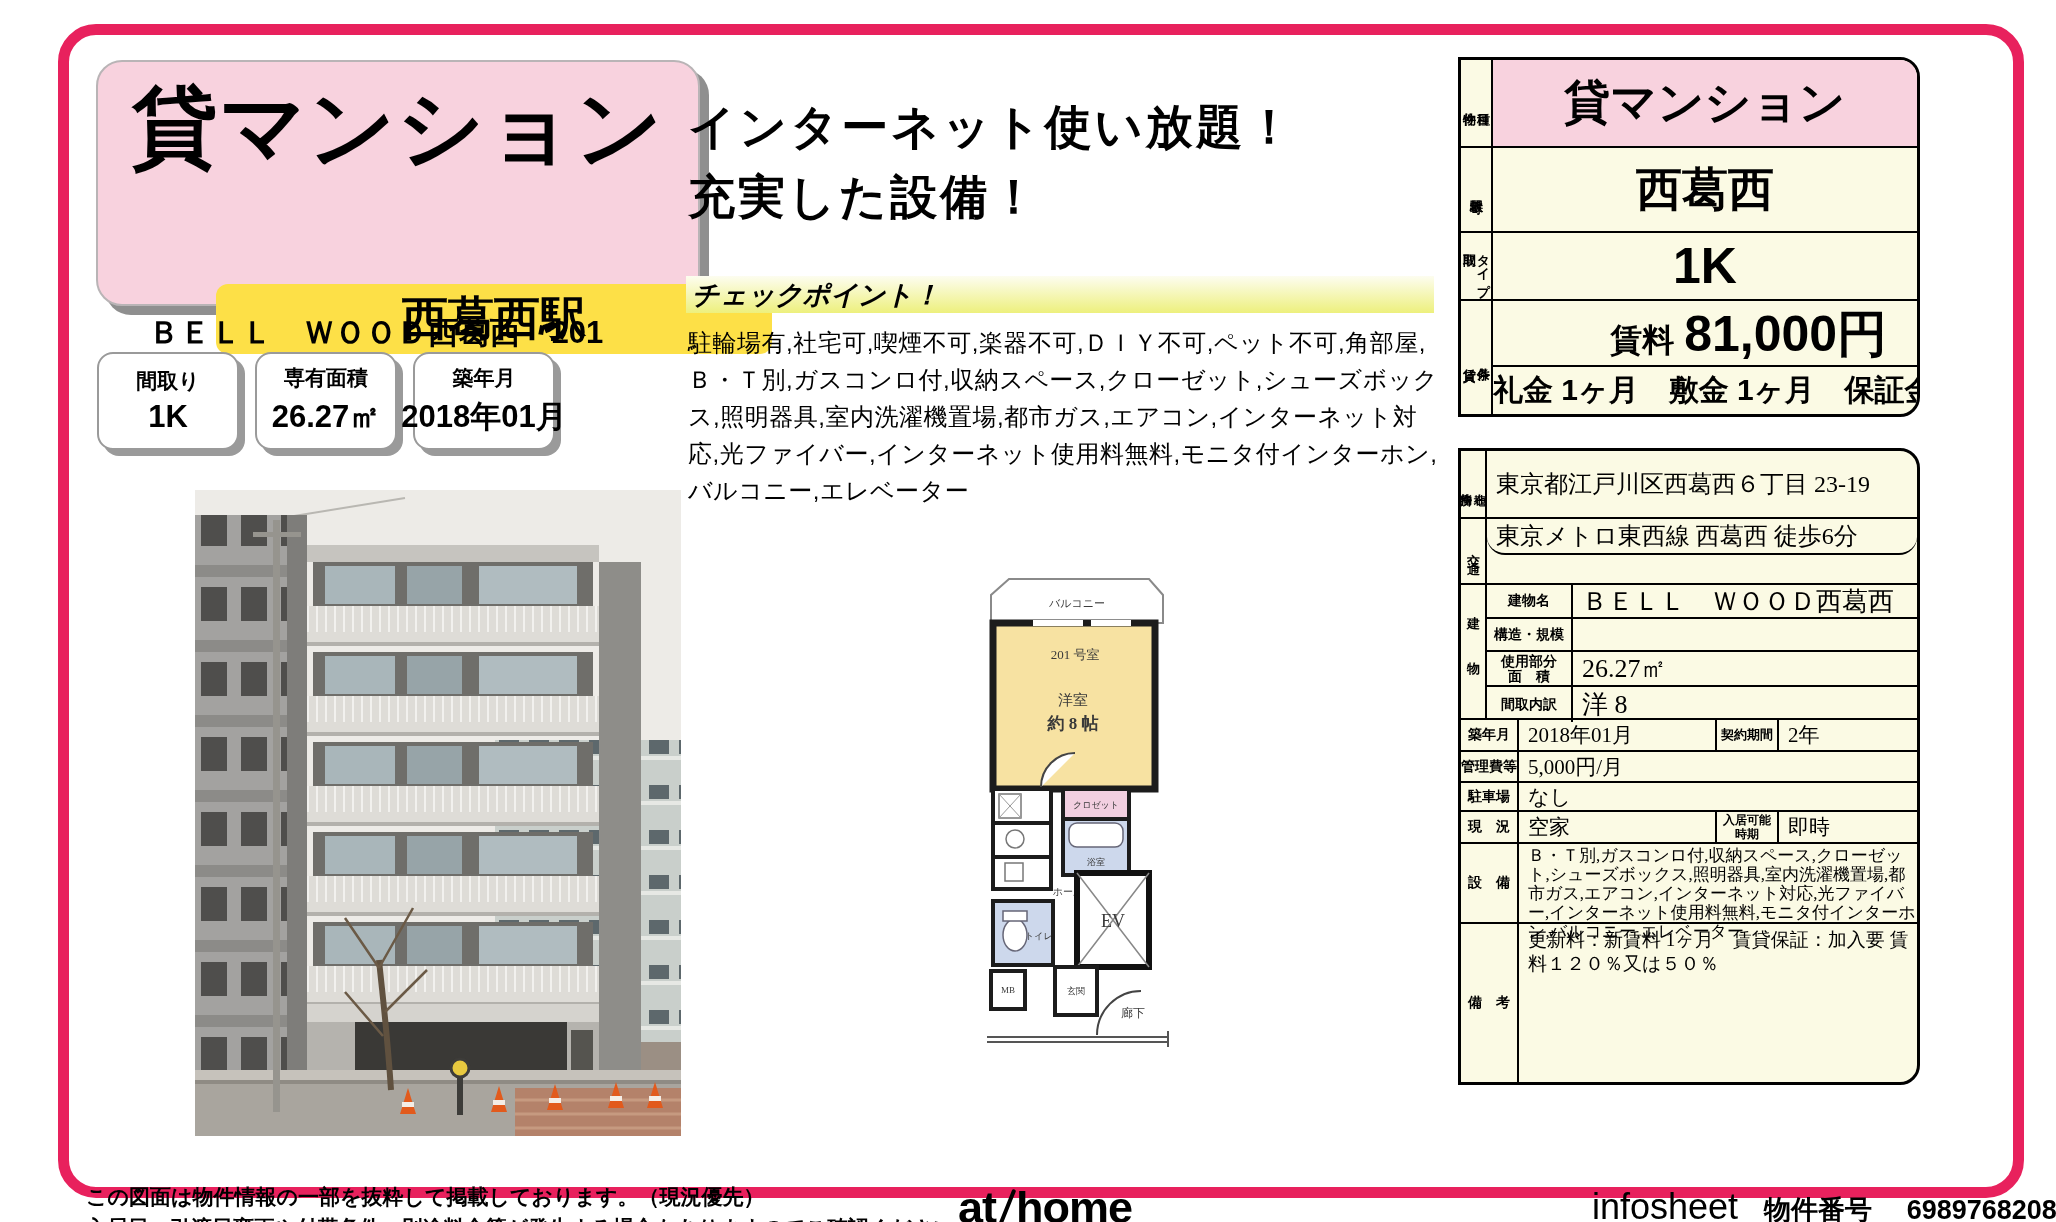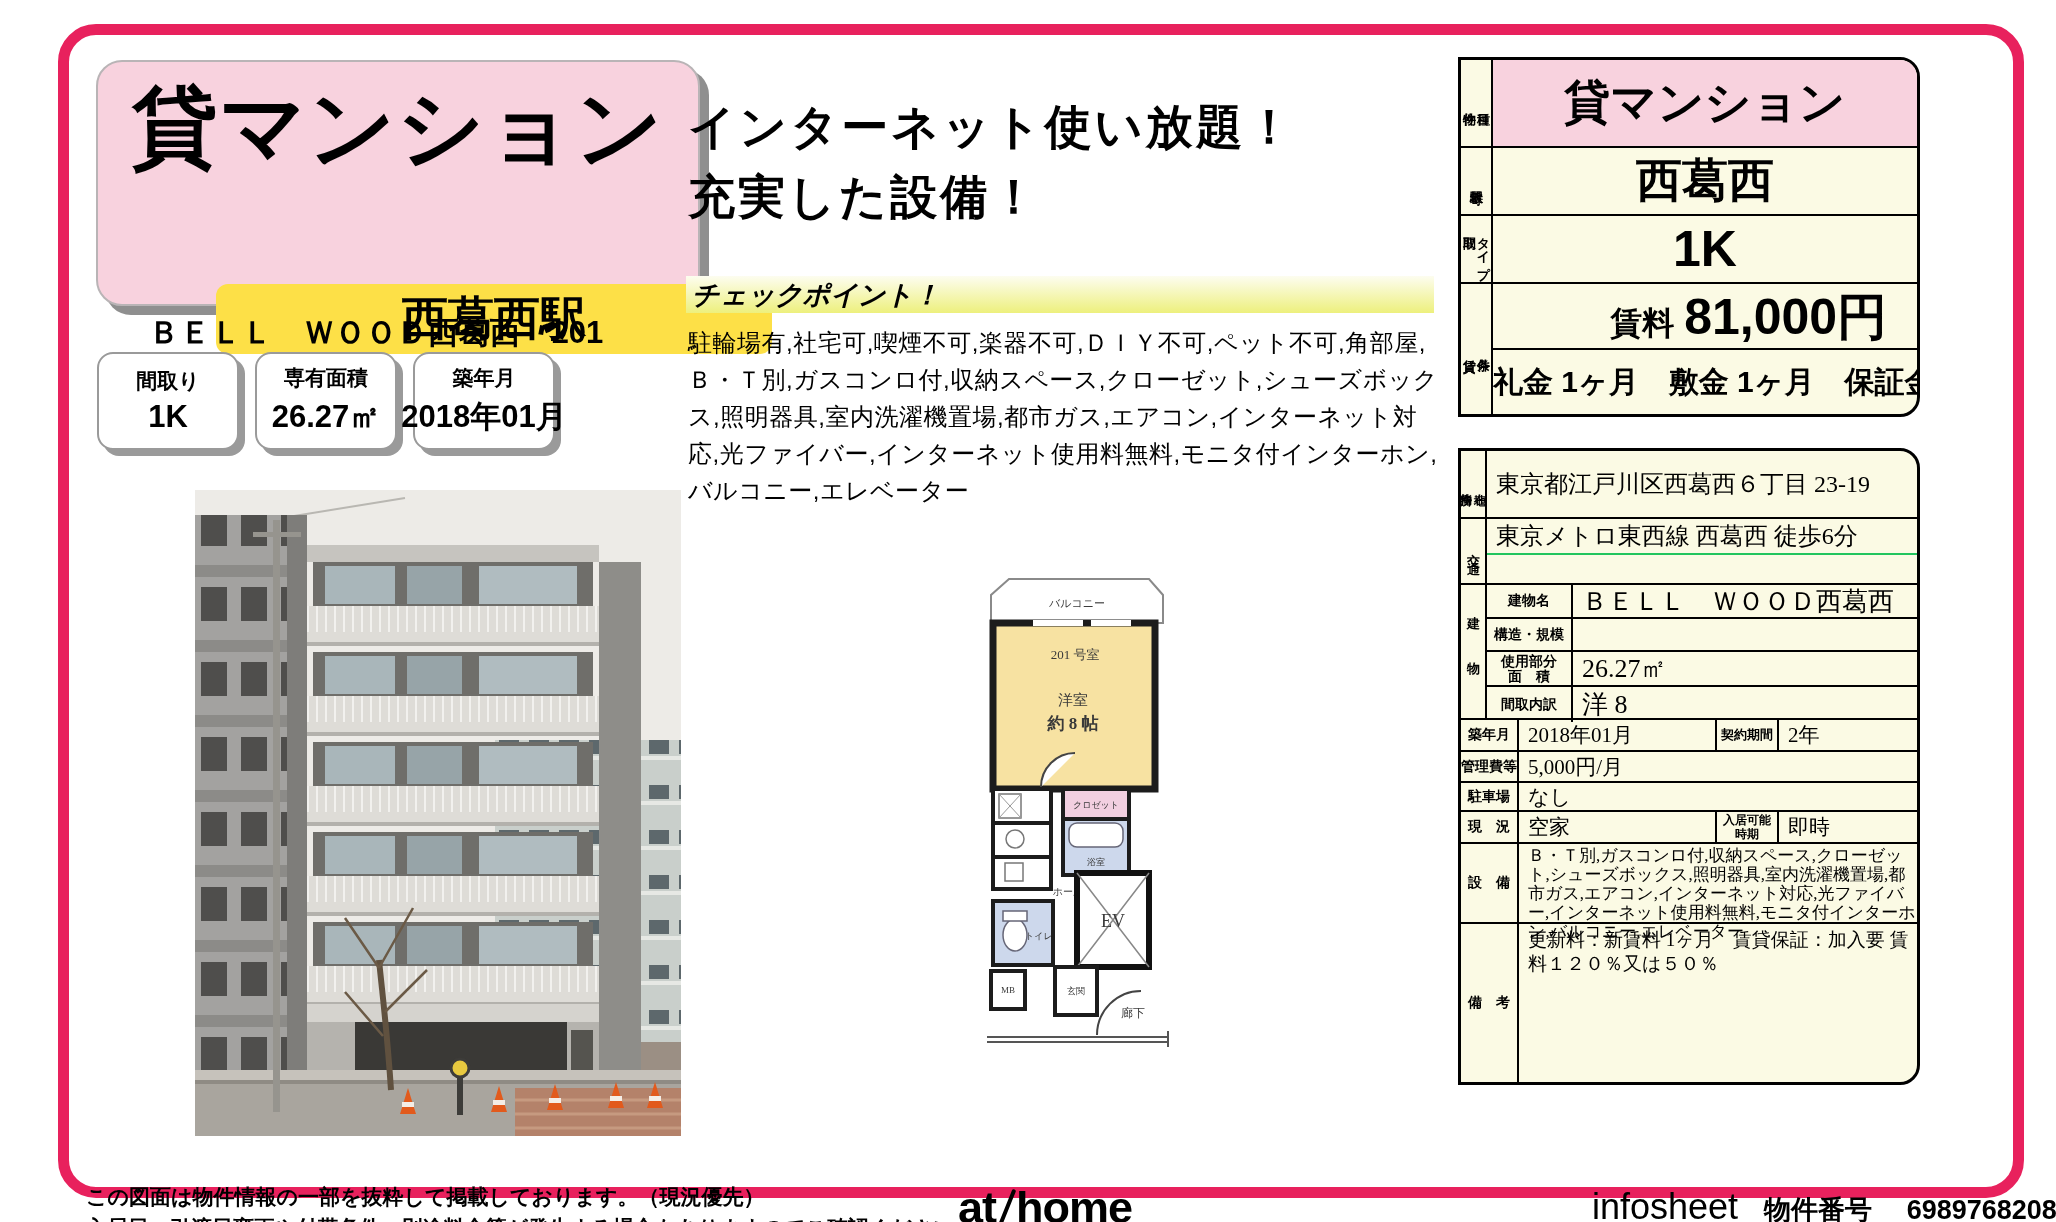--- a/index.html
+++ b/index.html
@@ -33,21 +33,21 @@
             display:flex;align-items:center;font-size:27px;font-weight:bold;padding-left:6px;box-sizing:border-box;font-style:italic;}
   .features{left:688px;top:324px;width:750px;font-size:24px;line-height:37px;letter-spacing:0.5px;}
 
   
   .tbl{background:#fbfae4;border:3px solid #000;border-radius:0 20px 20px 0;overflow:hidden;
        display:flex;flex-direction:column;box-sizing:border-box;}
   .tbl1{left:1458px;top:57px;width:462px;height:360px;}
   .tbl2{left:1458px;top:448px;width:462px;height:637px;}
   .trow{display:flex;box-sizing:border-box;flex:0 0 auto;}
   .bt{border-top:2px solid #000;}
-  .bb{border-bottom:2px solid #22c55e;}
+  .bb{border-bottom:2px solid #000000;border-radius:18px;}
   .br{border-right:2px solid #000;}
   .vlab{writing-mode:vertical-lr;text-orientation:upright;font-size:13px;font-weight:bold;line-height:14px;
         display:flex;align-items:center;justify-content:center;box-sizing:border-box;}
   .w32{width:32px;flex:0 0 32px;}
   .w26{width:26px;flex:0 0 26px;}
   .hlab{width:58px;flex:0 0 58px;display:flex;align-items:center;justify-content:center;text-align:center;
         font-size:14px;font-weight:bold;box-sizing:border-box;}
   .ilab{width:86px;flex:0 0 86px;display:flex;align-items:center;justify-content:center;text-align:center;
         font-size:14px;font-weight:bold;box-sizing:border-box;}
   .tval{flex:1;display:flex;align-items:center;justify-content:center;box-sizing:border-box;}
@@ -217,21 +217,21 @@
   <text x="158" y="444" font-size="12">廊下</text>
   <path d="M24,464 H205 M24,469 H205 M205,458 V474" stroke="#555" stroke-width="2" fill="none"></path>
 </svg>
 
 <div class="abs tbl tbl1">
   <div class="trow" style="height:86px">
     <div class="vlab w32 br pre">物件
 種目</div>
     <div class="tval pinkbg big1">貸マンション</div>
   </div>
-  <div class="trow bt" style="height:68px">
+  <div class="trow bt" style="height:85px">
     <div class="vlab w32 br">最寄駅</div>
     <div class="tval big1">西葛西</div>
   </div>
   <div class="trow bt" style="height:68px">
     <div class="vlab w32 br pre">間取
 タイプ</div>
     <div class="tval big1" style="font-size:50px">1K</div>
   </div>
   <div class="trow bt" style="flex:1">
     <div class="vlab w32 br pre">賃貸

